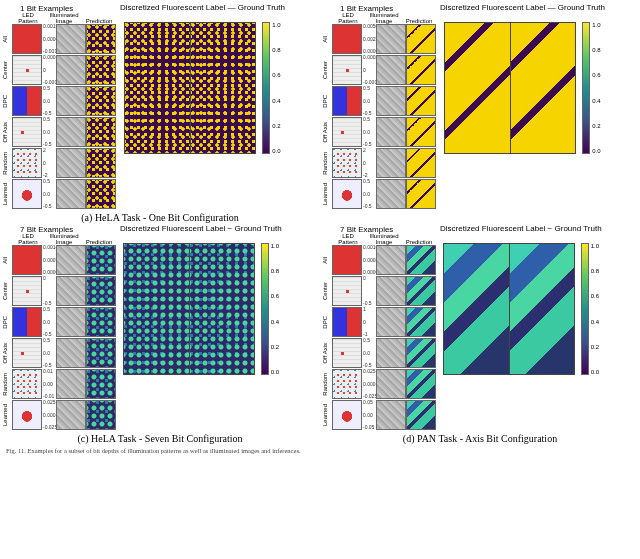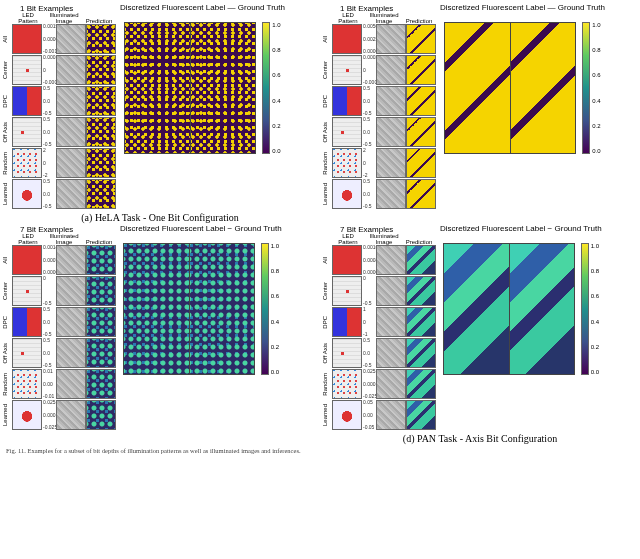--- a/index.html
+++ b/index.html
@@ -425,20 +425,21 @@
             <span>1.0</span>
               <span>0.8</span>
               <span>0.6</span>
             <span>0.4</span>
               <span>0.2</span>
               <span>0.0</span>
           </div>
         </div>
       </div>
     </div>
+    <div class="caption">(c) HeLA Task - Seven Bit Configuration</div>
   </div>
 
   <div class="panel">
     <div class="panel-inner">
       <div class="rows-block">
         <div class="title-examples">7 Bit Examples</div>
         <div class="col-headers">
           <span class="h-led">LED Pattern</span>
           <span class="h-ill">Illuminated Image</span>
           <span class="h-pred">Prediction</span>

